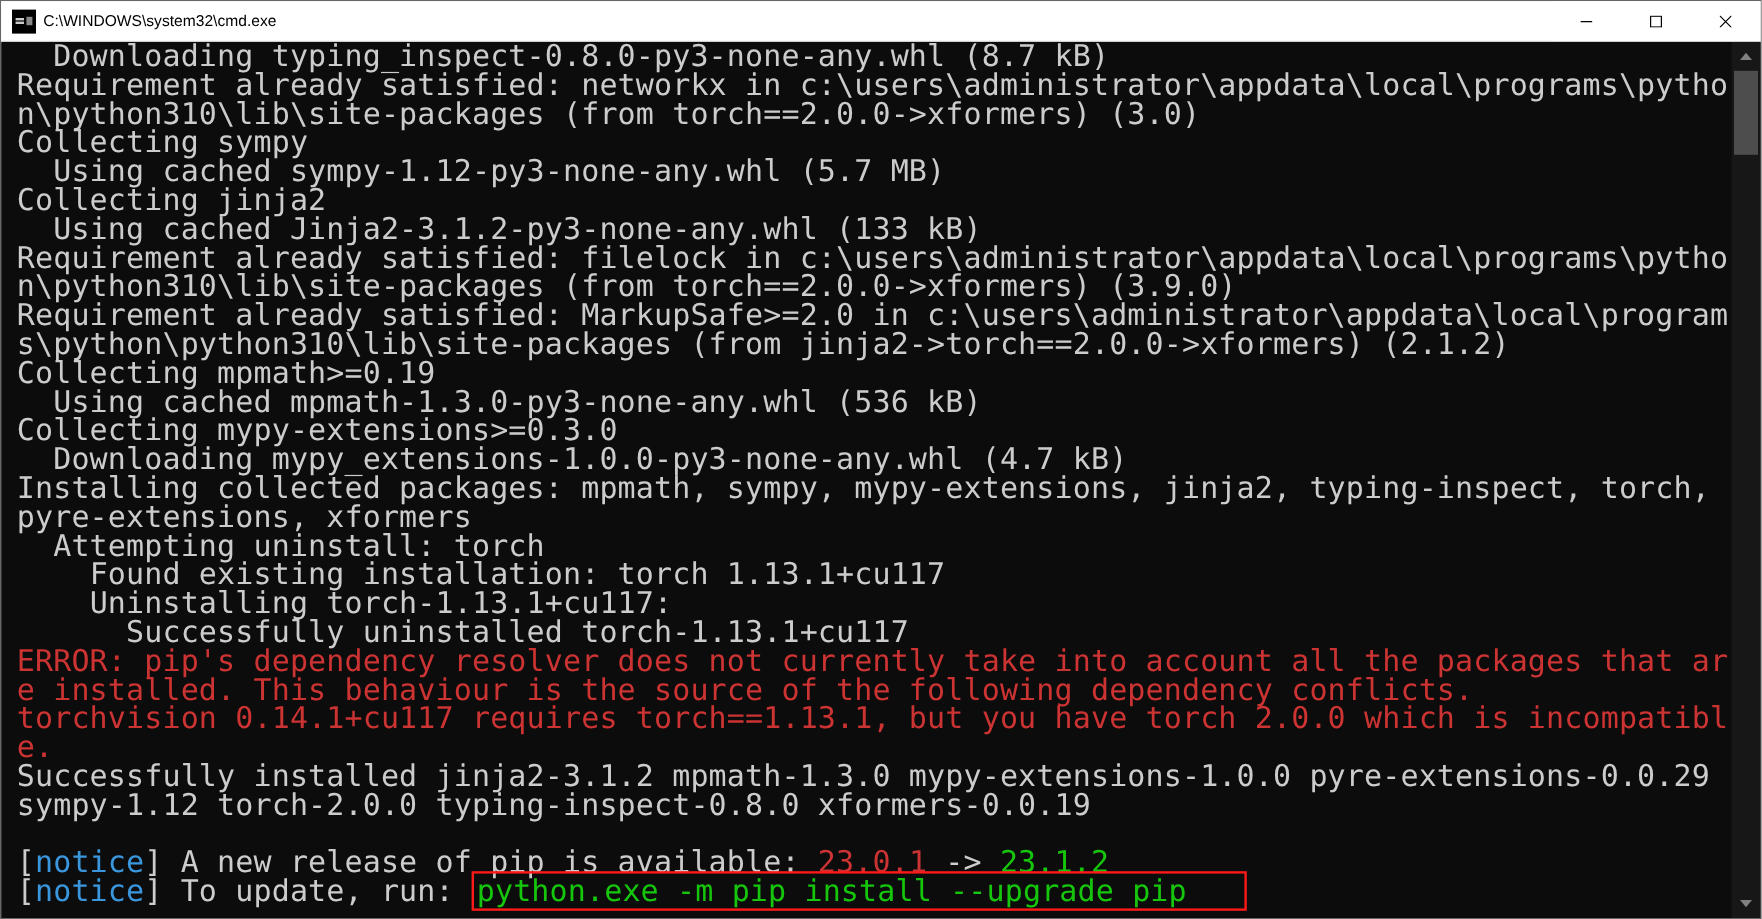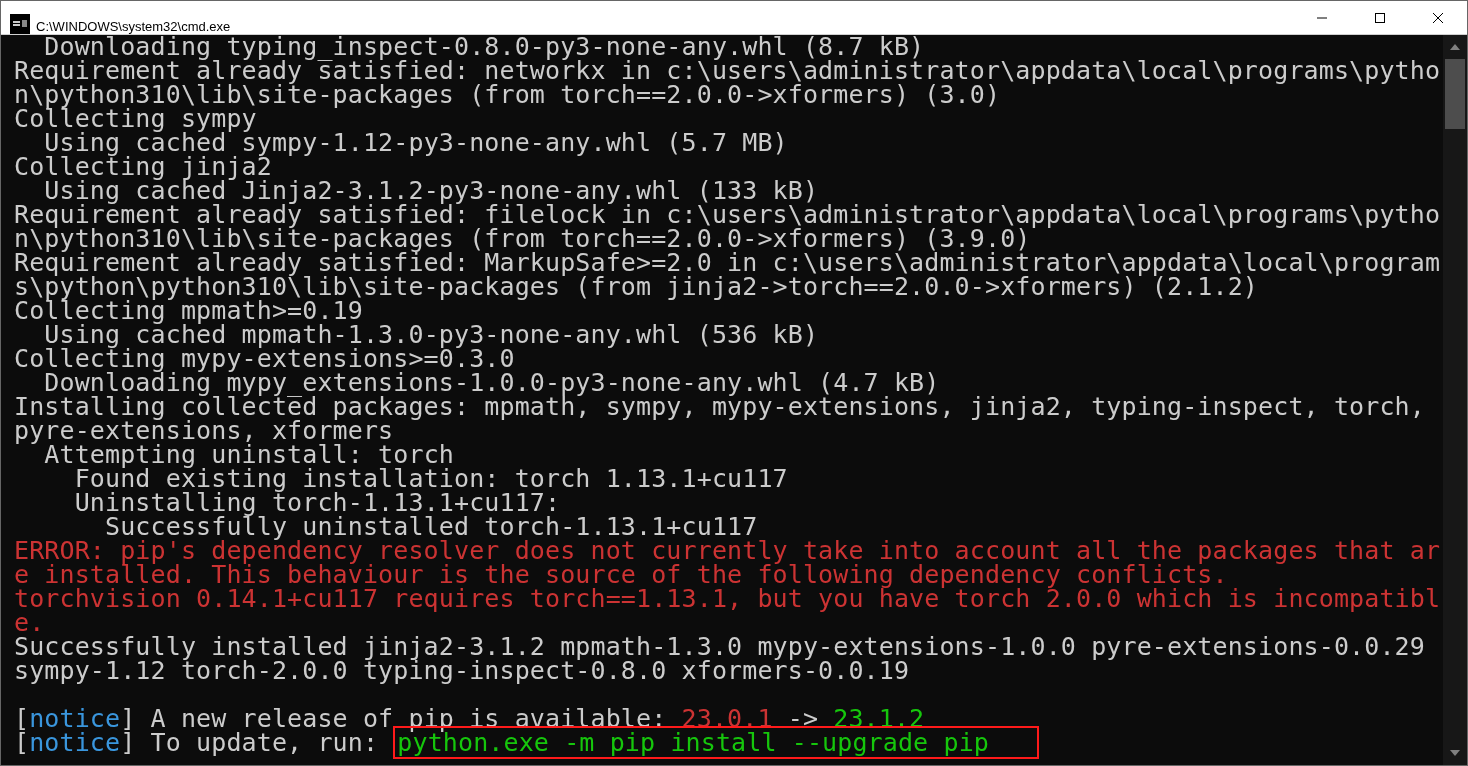--- a/index.html
+++ b/index.html
@@ -2,21 +2,21 @@
 <html><head>
   <meta charset="utf-8">
   <style>
     * { box-sizing: border-box; margin: 0; padding: 0; }
     html, body { width: 1468px; height: 766px; overflow: hidden; font-family: "Segoe UI", Tahoma, sans-serif; }
     .window {
       width: 1468px; height: 766px; background: #fff; display: flex; flex-direction: column;
       border: 1px solid #666;
     }
     .titlebar {
-      height: 34px; background: #fff; display: flex; align-items: flex-end;
+      height: 34px; background: #fff; display: flex; align-items: center;
       border-bottom: 1px solid #d0d0d0;
     }
     .titlebar .appicon {
       width: 20px; height: 20px; margin: 0 6px 0 9px; position: relative; background: #000; flex-shrink: 0;
     }
     .titlebar .appicon::before {
       content: ""; position: absolute; left: 3px; top: 7px; width: 7px; height: 2px; background: #ccc;
       box-shadow: 0 3px 0 #ccc;
     }
     .titlebar .appicon::after {

